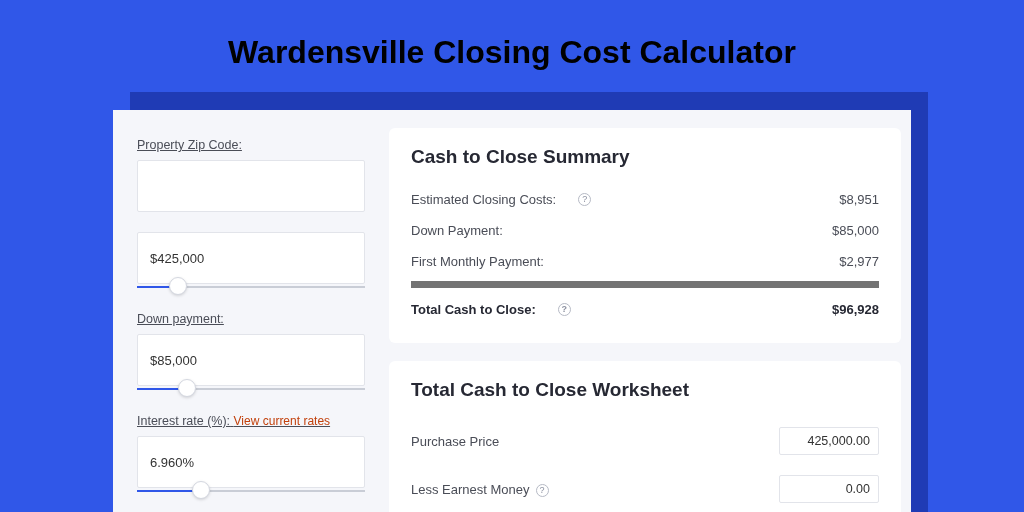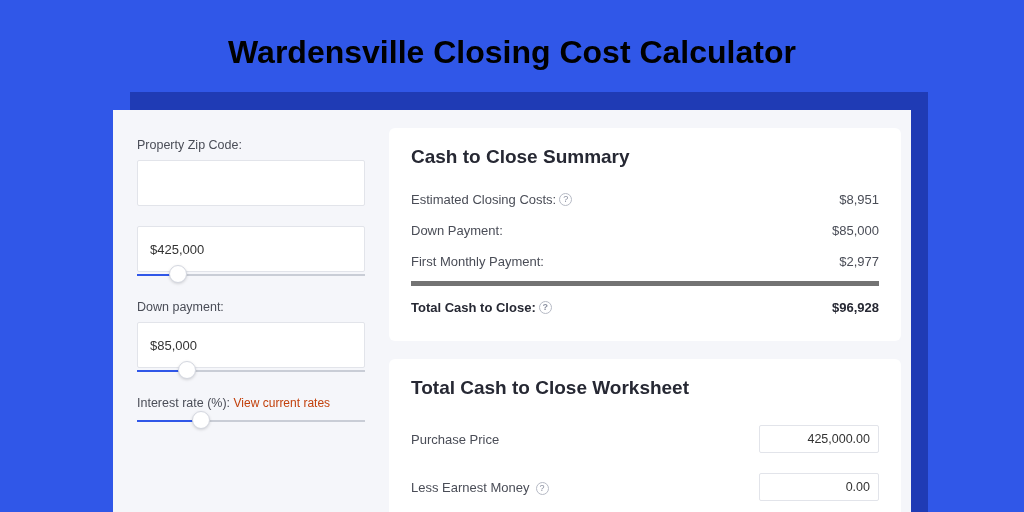--- a/index.html
+++ b/index.html
@@ -13,23 +13,23 @@
     position: absolute; left: 130px; top: 92px; width: 798px; height: 430px;
     background: #1f3bb5;
   }
   .card {
     position: absolute; left: 113px; top: 110px; width: 798px; height: 430px;
     background: #f5f6fa;
     display: flex; gap: 18px; padding: 18px 10px 10px 10px;
   }
   .left-col { width: 248px; padding: 10px 6px 0 14px; }
   .field { margin-bottom: 20px; }
-  .field-label { font-size: 12.5px; color: #4a4d57; margin-bottom: 8px; display: block; }
+  .field-label { font-size: 12.5px; color: #4a4d57; margin-bottom: 8px; display: block; text-decoration: underline; }
   .input {
-    width: 100%; height: 46px; background: #fff; border: 1px solid #e2e4ea;
+    width: 100%; height: 52px; background: #fff; border: 1px solid #e2e4ea;
     border-radius: 2px; padding: 0 12px; font-size: 13px; color: #333;
   }
   .input-row { display: flex; gap: 8px; }
   .input-row .input.main { flex: 1; }
   .input-row .input.pct { width: 64px; }
   .slider { position: relative; margin-top: -2px; height: 10px; }
   .slider-track { position: absolute; left: 0; right: 0; top: 4px; height: 2px; background: #c9cdd6; }
   .slider-fill { position: absolute; left: 0; top: 4px; height: 2px; background: #3057e8; }
   .slider-thumb {
     position: absolute; top: -5px; width: 18px; height: 18px; border-radius: 50%;
@@ -38,34 +38,34 @@
   }
   .link { color: #c2410c; text-decoration: none; font-size: 12px; }
 
   .right-col { flex: 1; display: flex; flex-direction: column; gap: 18px; }
   .panel { background: #fff; border-radius: 6px; padding: 18px 22px; }
   .panel h3 { font-size: 19px; color: #262833; margin-bottom: 16px; font-weight: 700; }
   .summary-row {
     display: flex; justify-content: space-between; align-items: center;
     font-size: 13px; color: #4a4d57; padding: 8px 0;
   }
-  .summary-row .label { display: flex; align-items: center; gap: 3px; }
-  .summary-row.total { border-top: 5px solid #737373; margin-top: 4px; padding-top: 14px; font-weight: 700; color: #262833; }
+  .summary-row .label { display: flex; align-items: center; gap: 22px; }
+  .summary-row.total { border-top: 7px solid #737373; margin-top: 4px; padding-top: 14px; font-weight: 700; color: #262833; }
   .help-icon {
     width: 13px; height: 13px; border-radius: 50%; border: 1px solid #b6bac5;
     display: inline-flex; align-items: center; justify-content: center;
     font-size: 9px; color: #8b90a0; line-height: 1;
   }
   .ws-row {
     display: flex; justify-content: space-between; align-items: center;
     font-size: 13px; color: #4a4d57; padding: 10px 0;
   }
   .ws-row .label { display: flex; align-items: flex-end; gap: 6px; }
   .ws-input {
-    width: 120px; height: 28px; background: #fff; border: 1px solid #e2e4ea;
+    width: 100px; height: 28px; background: #fff; border: 1px solid #e2e4ea;
     border-radius: 2px; text-align: right; padding: 0 8px; font-size: 12.5px; color: #333;
   }
 </style>
 </head>
 <body>
 
 <h1 class="page-title">Wardensville Closing Cost Calculator</h1>
 
 <div class="card-shadow"></div>
 
@@ -97,20 +97,21 @@
         <div class="slider-fill" style="width:22%"></div>
         <div class="slider-thumb" style="left:22%"></div>
       </div>
     </div>
 
     <div class="field">
       <label class="field-label">
         <span>Interest rate (%):</span>
         <a href="#" class="link">View current rates</a>
       </label>
+      <input class="input" value="6.960%" style="">
       <div class="slider">
         <div class="slider-track"></div>
         <div class="slider-fill" style="width:28%"></div>
         <div class="slider-thumb" style="left:28%"></div>
       </div>
     </div>
 
   </div>
 
   <div class="right-col">

